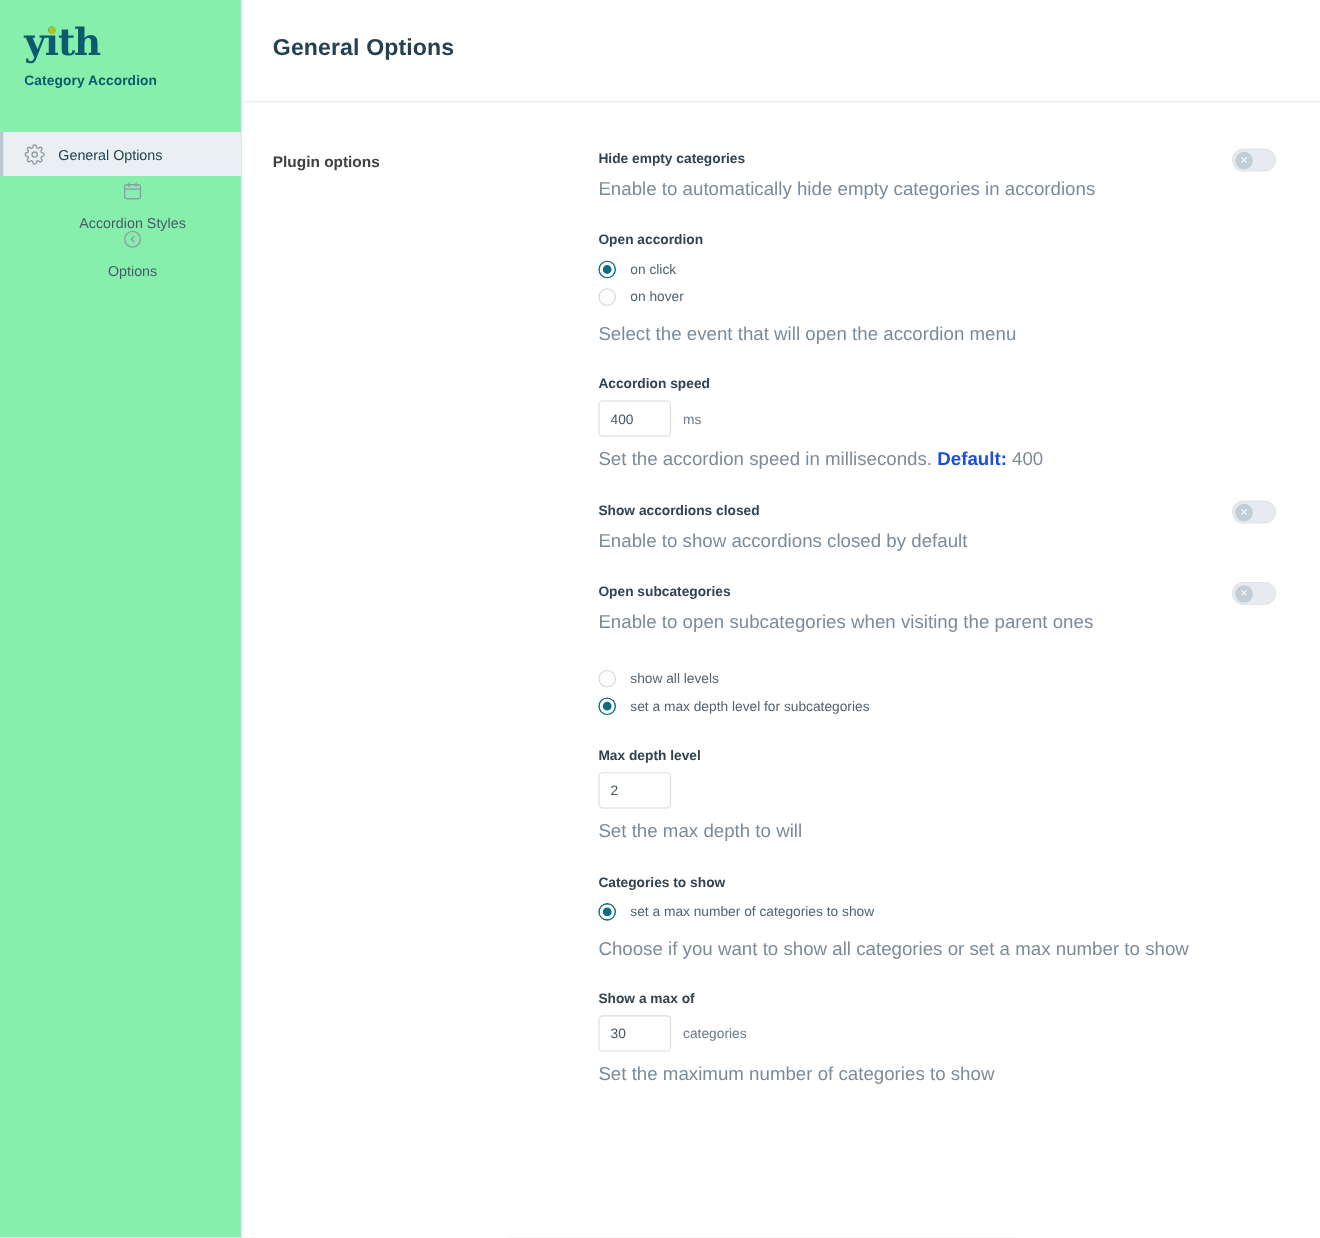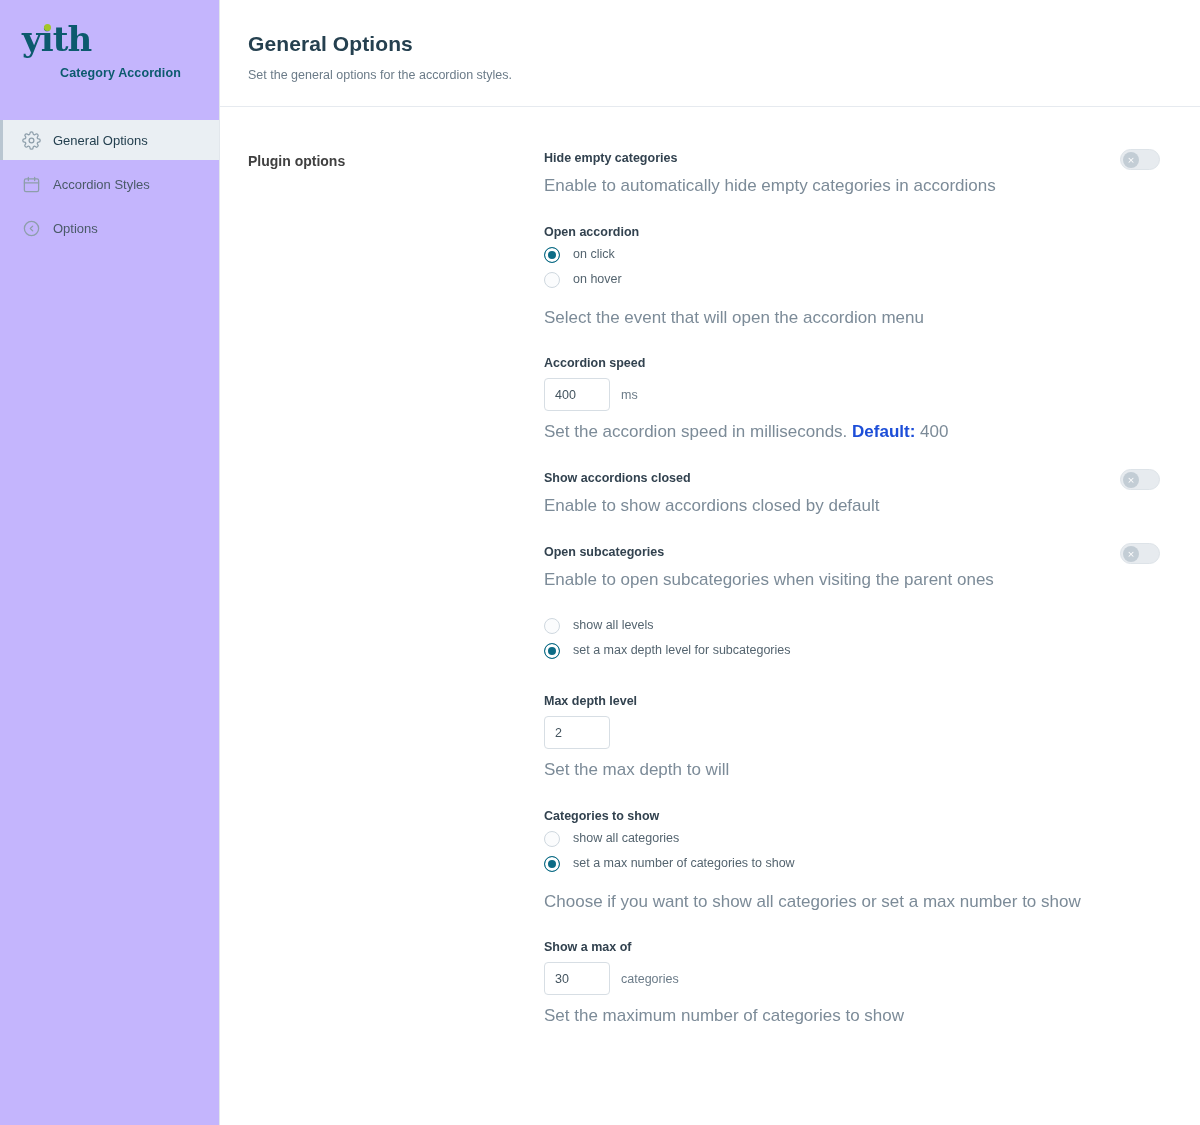--- a/index.html
+++ b/index.html
@@ -13,21 +13,21 @@
   .app {
     position: relative;
     width: 1200px; height: 1125px;
     display: flex;
     background: #f3f5f8;
   }
 
   
   .sidebar {
     width: 220px;
-    background: #c4b5fd;
+    background: #86efac;
     border-right: 1px solid #e2e7ec;
     padding-top: 14px;
     flex: 0 0 220px;
   }
   .brand {
     padding: 8px 0 0 22px;
   }
   .brand-logo {
     font-family: "DejaVu Serif", serif;
     font-size: 34px;
@@ -44,37 +44,36 @@
     border-radius: 50%;
     background: #a4c62a;
     top: 2px; left: 22px;
   }
   .brand-sub {
     margin-top: 10px;
     font-size: 12.5px;
     font-weight: 700;
     color: #0c5a6e;
     letter-spacing: .1px;
-    text-align: center;
   }
   .nav {
     margin-top: 40px;
   }
   .nav-item {
     height: 40px;
     display: flex;
     align-items: center;
     gap: 12px;
     padding-left: 22px;
     font-size: 13px;
     color: #4a5a68;
     cursor: pointer;
     position: relative;
   }
-  .nav-item + .nav-item { margin-top: 4px; }
+  .nav-item + .nav-item { margin-top: 4px; flex-direction: column; }
   .nav-item.active {
     background: #eaeff3;
     color: #24404f;
     font-weight: 400;
   }
   .nav-item.active::before {
     content: "";
     position: absolute;
     left: 0; top: 0; bottom: 0;
     width: 3px;
@@ -166,20 +165,21 @@
     font-size: 9px;
     line-height: 16px;
     text-align: center;
     font-family: "DejaVu Sans", sans-serif;
   }
 
   
   .radio-list { margin-top: 2px; }
   .radio-row {
     display: flex;
+    align-items: center;
     gap: 13px;
     height: 25px;
     cursor: pointer;
   }
   .radio {
     width: 16px; height: 16px;
     border-radius: 50%;
     border: 1px solid #cfd8df;
     background: #fbfcfd;
     flex: 0 0 16px;
@@ -257,21 +257,20 @@
         </span>
         <span>Options</span>
       </div>
     </nav>
   </aside>
 
   <main class="main">
 
     <div class="page-header">
       <h1 class="page-title">General Options</h1>
-      <p class="page-desc">Set the general options for the accordion styles.</p>
     </div>
 
     <div class="panel">
       <div class="panel-label">Plugin options</div>
 
       <div class="fields">
 
         <div class="field">
           <div class="field-row">
             <div>
@@ -352,24 +351,20 @@
           <div class="input-row">
             <input class="text-input" type="text" value="2" style="">
           </div>
           <div class="field-help">Set the max depth to will</div>
         </div>
 
         <div class="field">
           <span class="field-label">Categories to show</span>
           <div class="radio-list">
             <div class="radio-row">
-              <span class="radio"></span>
-              <span class="radio-text">show all categories</span>
-            </div>
-            <div class="radio-row">
               <span class="radio checked"></span>
               <span class="radio-text">set a max number of categories to show</span>
             </div>
           </div>
           <div class="field-help">Choose if you want to show all categories or set a max number to show</div>
         </div>
 
         <div class="field">
           <span class="field-label">Show a max of</span>
           <div class="input-row">

